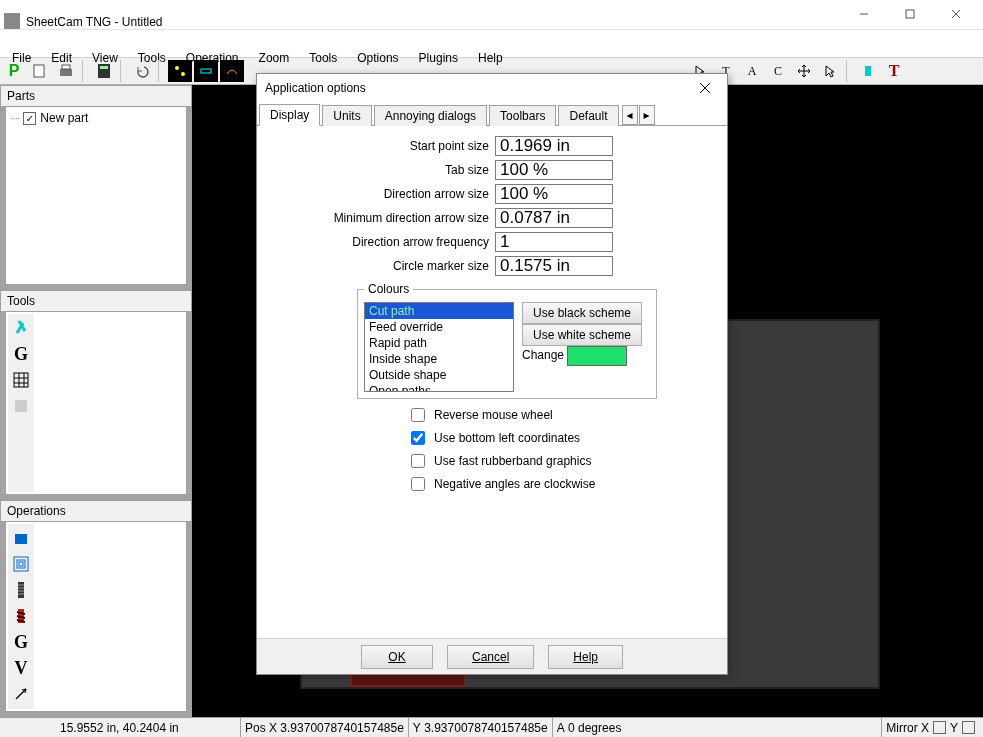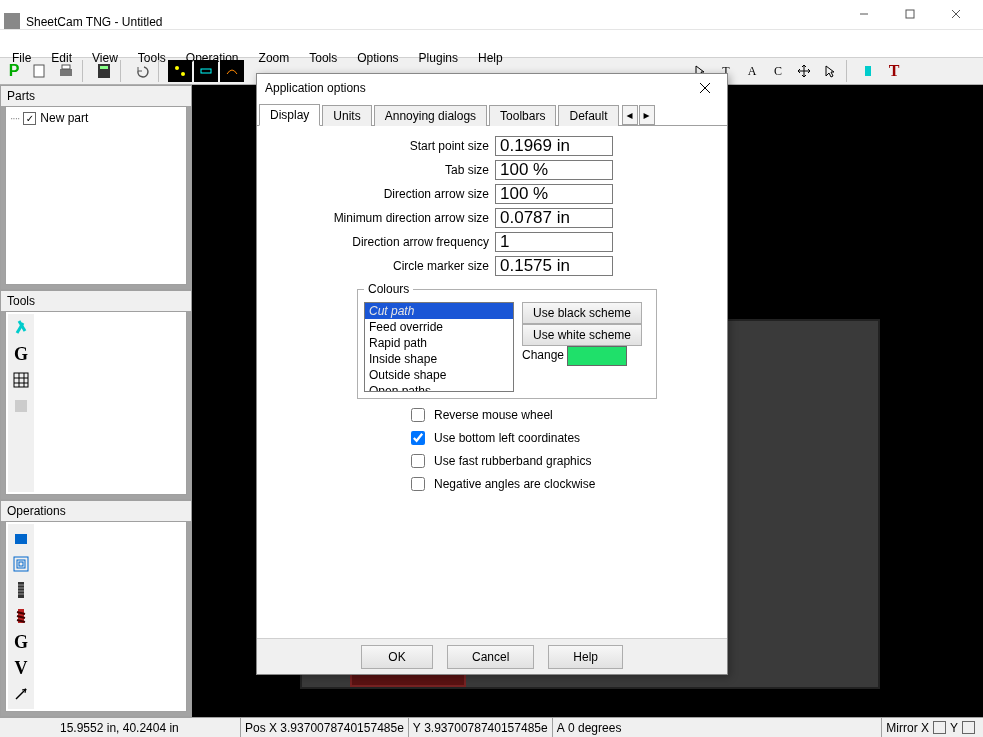--- a/index.html
+++ b/index.html
@@ -37,28 +37,28 @@
   .dtab-nav { width:16px; height:20px; border:1px solid #a0a0a0; display:flex; align-items:center; justify-content:center; background:#f4f4f4; margin-left:1px;}
   .dlg-body { flex:1; padding:6px 10px; overflow:hidden;}
   .form-row { display:flex; align-items:center; margin:4px 0;}
   .form-row label { width:228px; text-align:right; padding-right:6px;}
   .form-row input[type=text] { width:118px; height:20px; border:1px solid #7a7a7a; padding:0 4px; font-size:17px;}
   fieldset { border:1px solid #b0b0b0; margin:6px 0; padding:6px;}
   fieldset legend { font-size:12px; padding:0 4px;}
   .colour-area { display:flex; gap:8px;}
   .colour-list { width:150px; height:90px; border:1px solid #7a7a7a; overflow-y:scroll; background:#fff;}
   .colour-list .item { padding:1px 4px; white-space:nowrap;}
-  .colour-list .item.selected { background:#1a56d6; color:#e5e5e5;font-style:italic;}
+  .colour-list .item.selected { background:#1a56d6; color:#86efac;}
   .colour-side { display:flex; flex-direction:column; gap:0;}
   .btn { border:1px solid #adadad; background:linear-gradient(#f7f7f7,#e1e1e1); padding:3px 10px; min-width:70px; text-align:center;}
   .swatch { width:60px; height:20px; border:1px solid #666; background:#1fe06a; display:inline-block; vertical-align:middle;}
   .check-row { display:flex; align-items:center; gap:6px; margin:3px 0; padding-left:140px;}
   .check-row input { width:14px; height:14px;}
   .dlg-buttons { height:36px; border-top:1px solid #d0d0d0; background:#f0f0f0; display:flex; align-items:center; justify-content:center; gap:14px;}
-  .dlg-buttons .btn { min-width:72px; padding:4px 24px;}
+  .dlg-buttons .btn { min-width:72px; padding:4px 24px;text-decoration:underline;}
   .treeline { display:flex; align-items:center; gap:4px; padding:2px;}
   .treecheck { width:13px; height:13px; border:1px solid #666; display:inline-flex; align-items:center; justify-content:center; font-size:10px;}
   .dots { color:#888; letter-spacing:-1px; font-size:10px;}
   svg { display:block; }
 </style>
 </head>
 <body>
 
 <div class="titlebar">
   <div class="appicon"></div>

